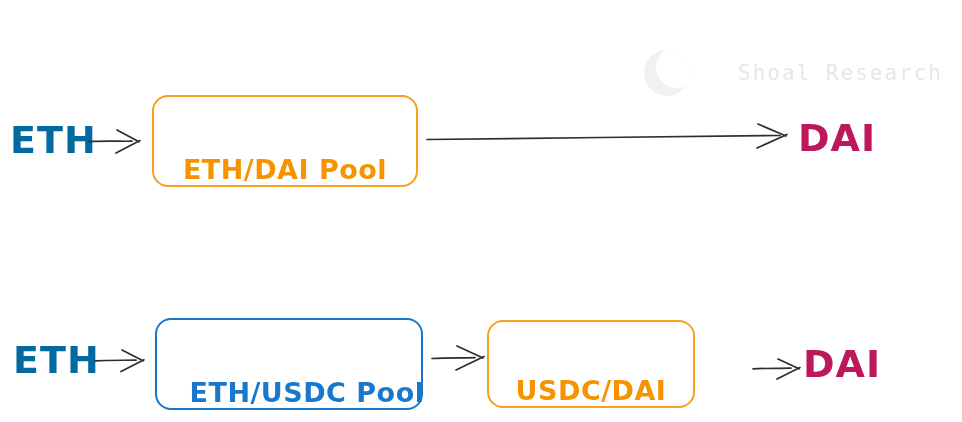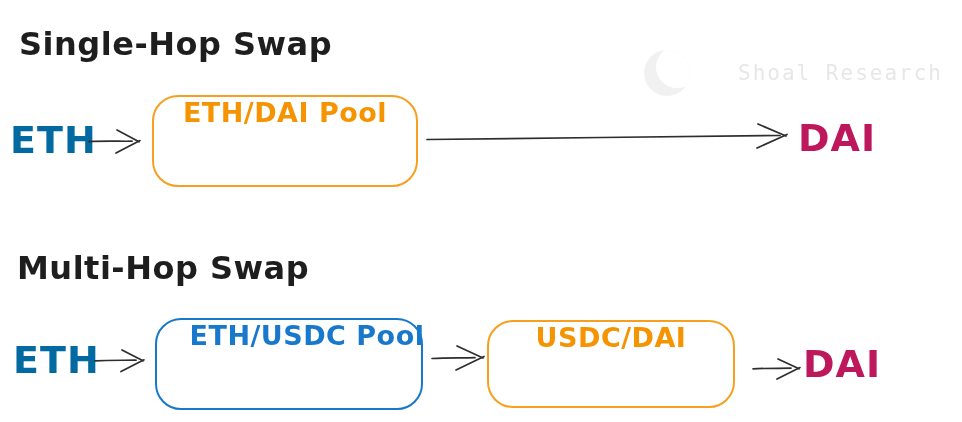--- a/index.html
+++ b/index.html
@@ -29,24 +29,24 @@
     font-weight: 700;
     letter-spacing: 1px;
     white-space: nowrap;
     line-height: 1;
   }
   .token.blue   { color: #0369a1; }
   .token.orange { color: #be185d; }
 
   .pool-box {
     border: 2px solid;
-    border-radius: 26px;
+    border-radius: 16px;
     background: #ffffff;
     display: flex;
-    align-items: flex-start;
+    align-items: flex-end;
     justify-content: center;
   }
   .pool-box.orange { border-color: #f7a01f; }
   .pool-box.blue   { border-color: #1878cc; }
 
   .pool-label {
     font-size: 27px;
     font-weight: 700;
     letter-spacing: 0.5px;
     white-space: nowrap;
@@ -98,21 +98,20 @@
 </head>
 <body>
 
 <div class="canvas">
 
   <div class="abs watermark" style="left:644px; top:50px;gap:48px;">
     <span class="wm-icon"></span>
     <span class="wm-text">Shoal Research</span>
   </div>
 
-  <div class="abs section-title" style="left:19px; top:25px;">Single-Hop Swap</div>
 
   <div class="abs token blue" style="left:10px; top:121px;">ETH</div>
 
   <svg class="abs arrow-svg" style="left:86px; top:126px;" width="58" height="30" viewBox="0 0 58 30">
     <path d="M3 15.6 C 18 14.8, 34 15.4, 46 15.2"></path>
     <path d="M31 4 L53 15.8"></path>
     <path d="M54 14.6 L30 27"></path>
   </svg>
 
   <div class="abs pool-box orange" style="left:152px; top:95px; width:266px; height:92px;">
@@ -120,41 +119,40 @@
   </div>
 
   <svg class="abs arrow-svg" style="left:424px; top:121px;" width="368" height="32" viewBox="0 0 368 32">
     <path d="M3 18.5 C 110 16.5, 250 16.5, 356 14.5"></path>
     <path d="M334 3 L362 15"></path>
     <path d="M363 13.5 L333 27"></path>
   </svg>
 
   <div class="abs token orange" style="left:798px; top:119px;">DAI</div>
 
-  <div class="abs section-title" style="left:17px; top:249px;">Multi-Hop Swap</div>
 
   <div class="abs token blue" style="left:13px; top:341px;">ETH</div>
 
   <svg class="abs arrow-svg" style="left:92px; top:345px;" width="56" height="30" viewBox="0 0 56 30">
     <path d="M3 15.8 C 16 15, 32 15.4, 44 15.2"></path>
     <path d="M30 5 L51 15.8"></path>
     <path d="M52 14.8 L29 26.5"></path>
   </svg>
 
   <div class="abs pool-box blue" style="left:155px; top:318px; width:268px; height:92px;">
     <span class="pool-label">ETH/USDC Pool</span>
   </div>
 
   <svg class="abs arrow-svg" style="left:429px; top:342px;" width="58" height="32" viewBox="0 0 58 32">
     <path d="M3 16.5 C 16 15.6, 32 16, 46 15.6"></path>
     <path d="M28 4 L54 16"></path>
     <path d="M55 14.5 L27 28"></path>
   </svg>
 
-  <div class="abs pool-box orange" style="left:487px; top:320px; width:248px; height:88px;">
+  <div class="abs pool-box orange" style="left:487px; top:320px; width:208px; height:88px;">
     <span class="pool-label">USDC/DAI</span>
   </div>
 
   <svg class="abs arrow-svg" style="left:751px; top:353px;" width="52" height="30" viewBox="0 0 52 30">
     <path d="M2 15.8 C 14 15.2, 28 15.4, 40 15.2"></path>
     <path d="M27 6 L48 15.8"></path>
     <path d="M49 14.6 L26 26"></path>
   </svg>
 
   <div class="abs token orange" style="left:803px; top:345px;">DAI</div>

